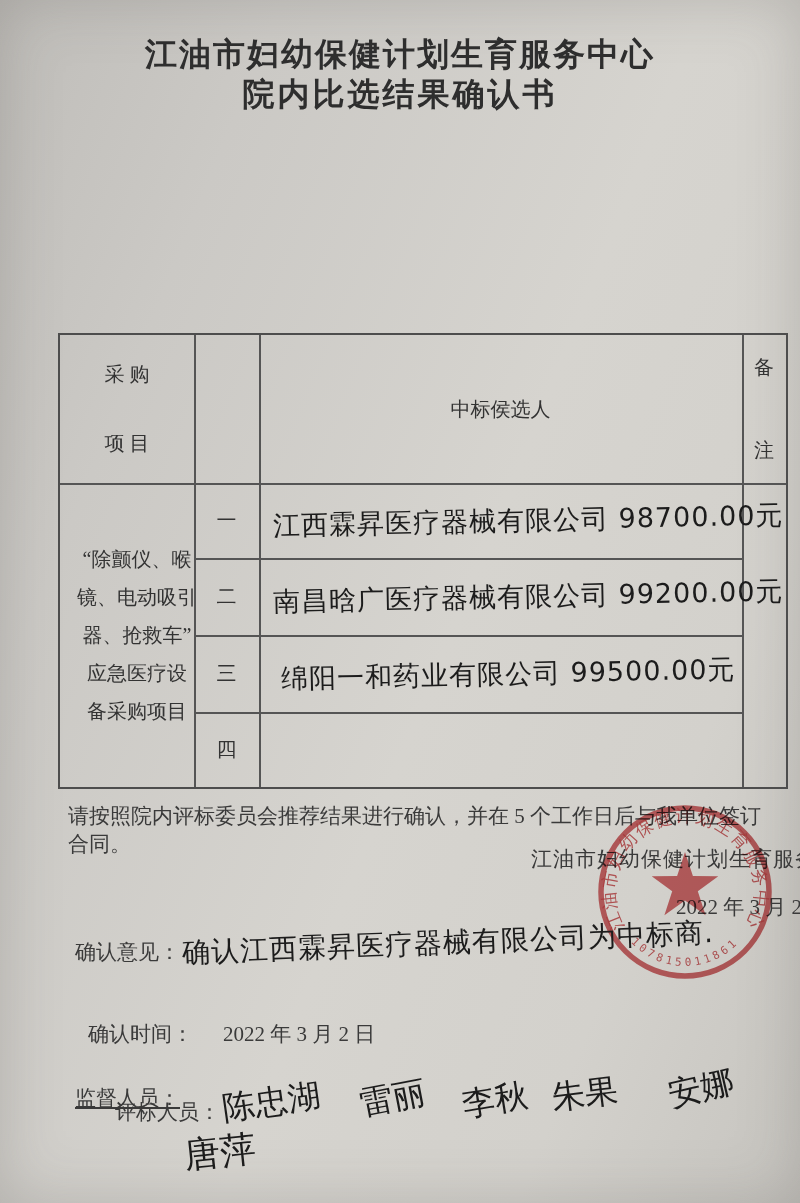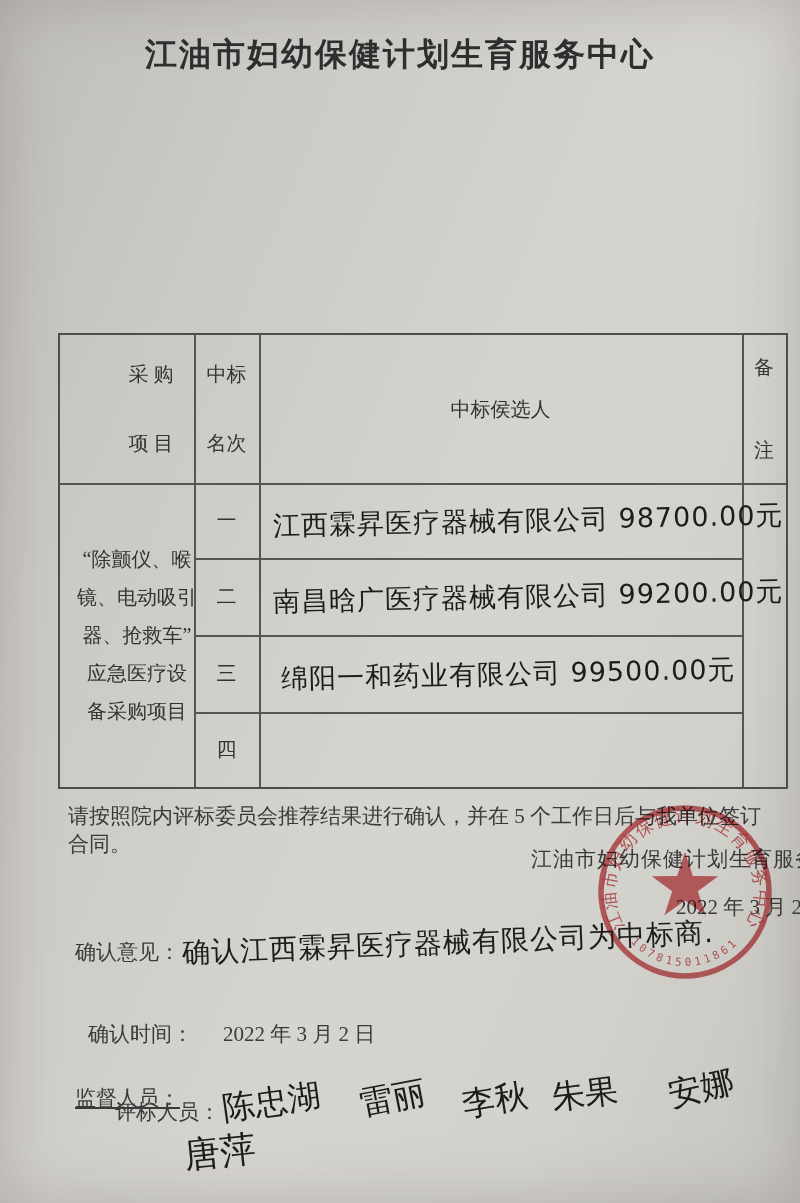--- a/index.html
+++ b/index.html
@@ -31,43 +31,38 @@
   .sig{font-size:33px;white-space:nowrap;display:inline-block;}
   
   .seal{mix-blend-mode:multiply;opacity:.92;}
 </style>
 </head>
 <body>
 
 <div class="sheet">
 
   <div class="abs title" style="top:33px;left:0;">江油市妇幼保健计划生育服务中心</div>
+  <div class="abs subtitle" style="top:73px;left:0;">院内比选结果确认书</div>
 
 
 
   <div class="abs btable" style="left:58px;top:333px;width:726px;height:452px;">
 
     <div class="vline" style="left:134px;top:0;height:452px;"></div>
     <div class="vline" style="left:199px;top:0;height:452px;"></div>
     <div class="vline" style="left:682px;top:0;height:452px;"></div>
     <div class="hline" style="left:0;top:148px;width:726px;"></div>
     <div class="hline" style="left:134px;top:223px;width:548px;"></div>
     <div class="hline" style="left:134px;top:300px;width:548px;"></div>
     <div class="hline" style="left:134px;top:377px;width:548px;"></div>
 
-    <div class="cell" style="left:0;top:0;width:134px;height:148px;padding-left:24px;">
+    <div class="cell" style="left:0;top:0;width:134px;height:148px;">
       <div class="headstack">
         <span>采  购</span>
         <span>项  目</span>
-      </div>
-    </div>
-    <div class="cell" style="left:134px;top:0;width:65px;height:148px;">
-      <div class="headstack">
-        <span>中标</span>
-        <span>名次</span>
       </div>
     </div>
     <div class="cell" style="left:199px;top:0;width:483px;height:148px;">中标侯选人</div>
     <div class="cell" style="left:682px;top:0;width:44px;height:148px;">
       <div class="headstack" style="height:110px;">
         <span>备</span>
         <span>注</span>
       </div>
     </div>
 

